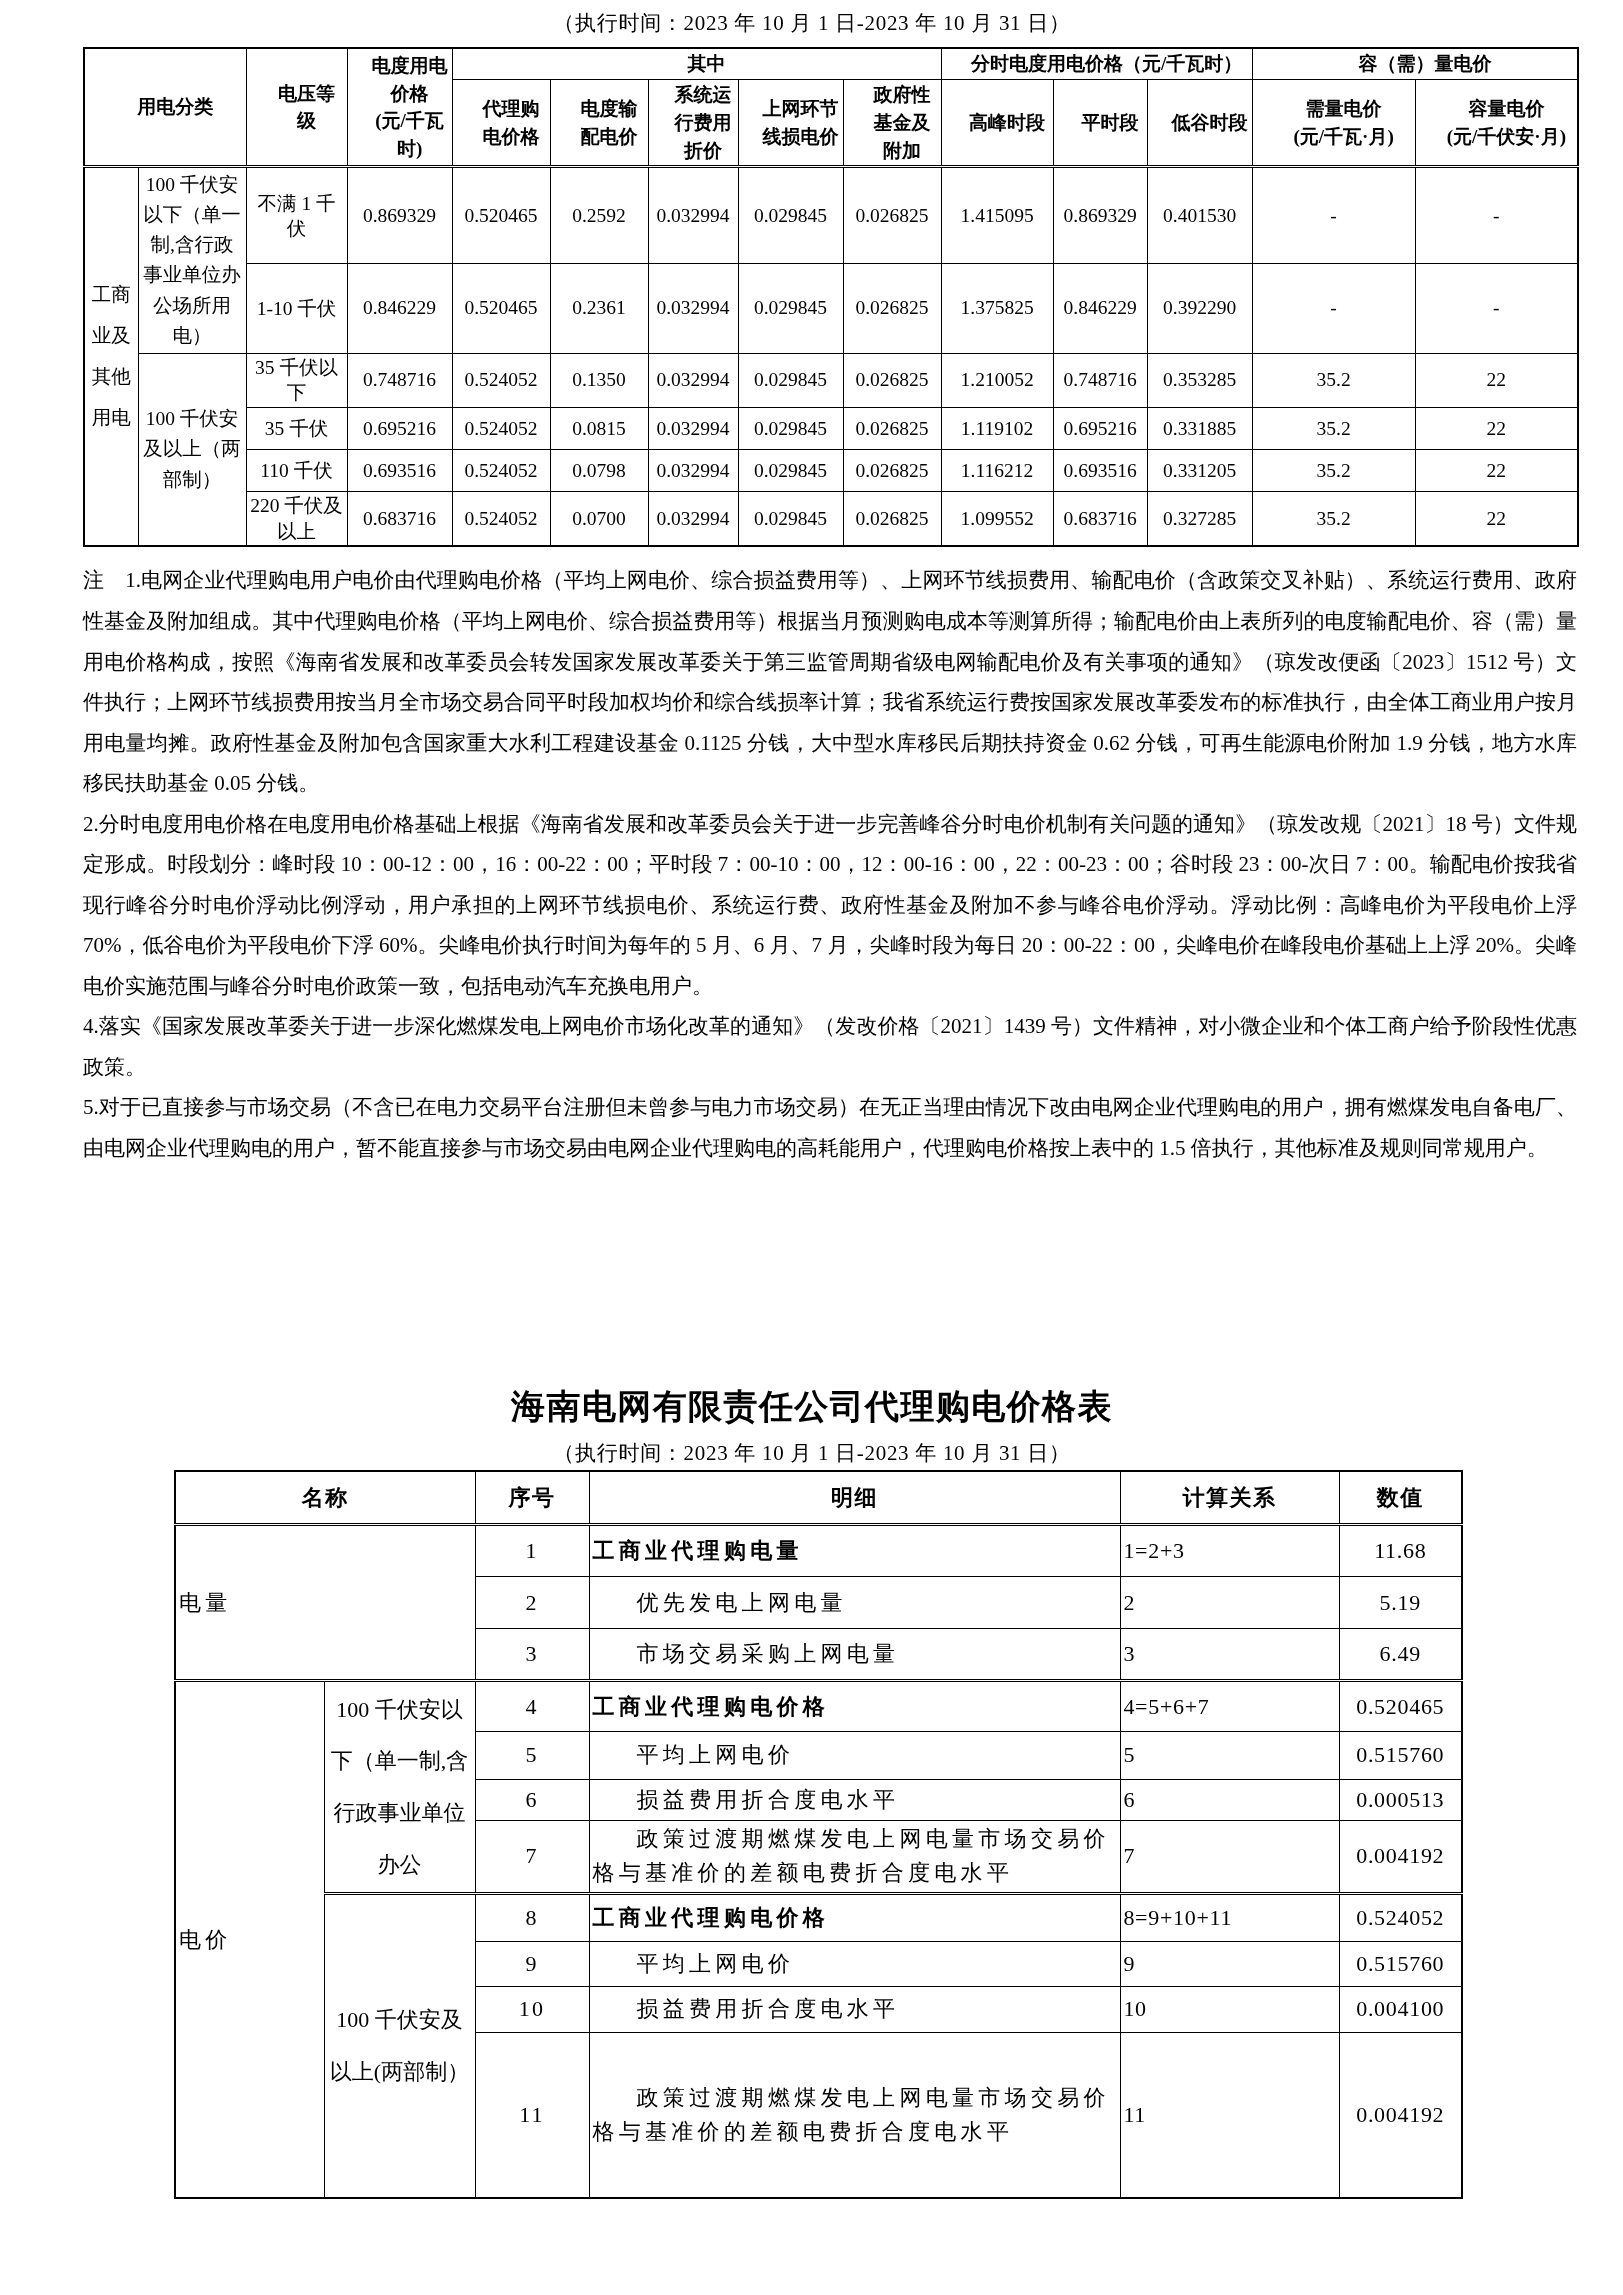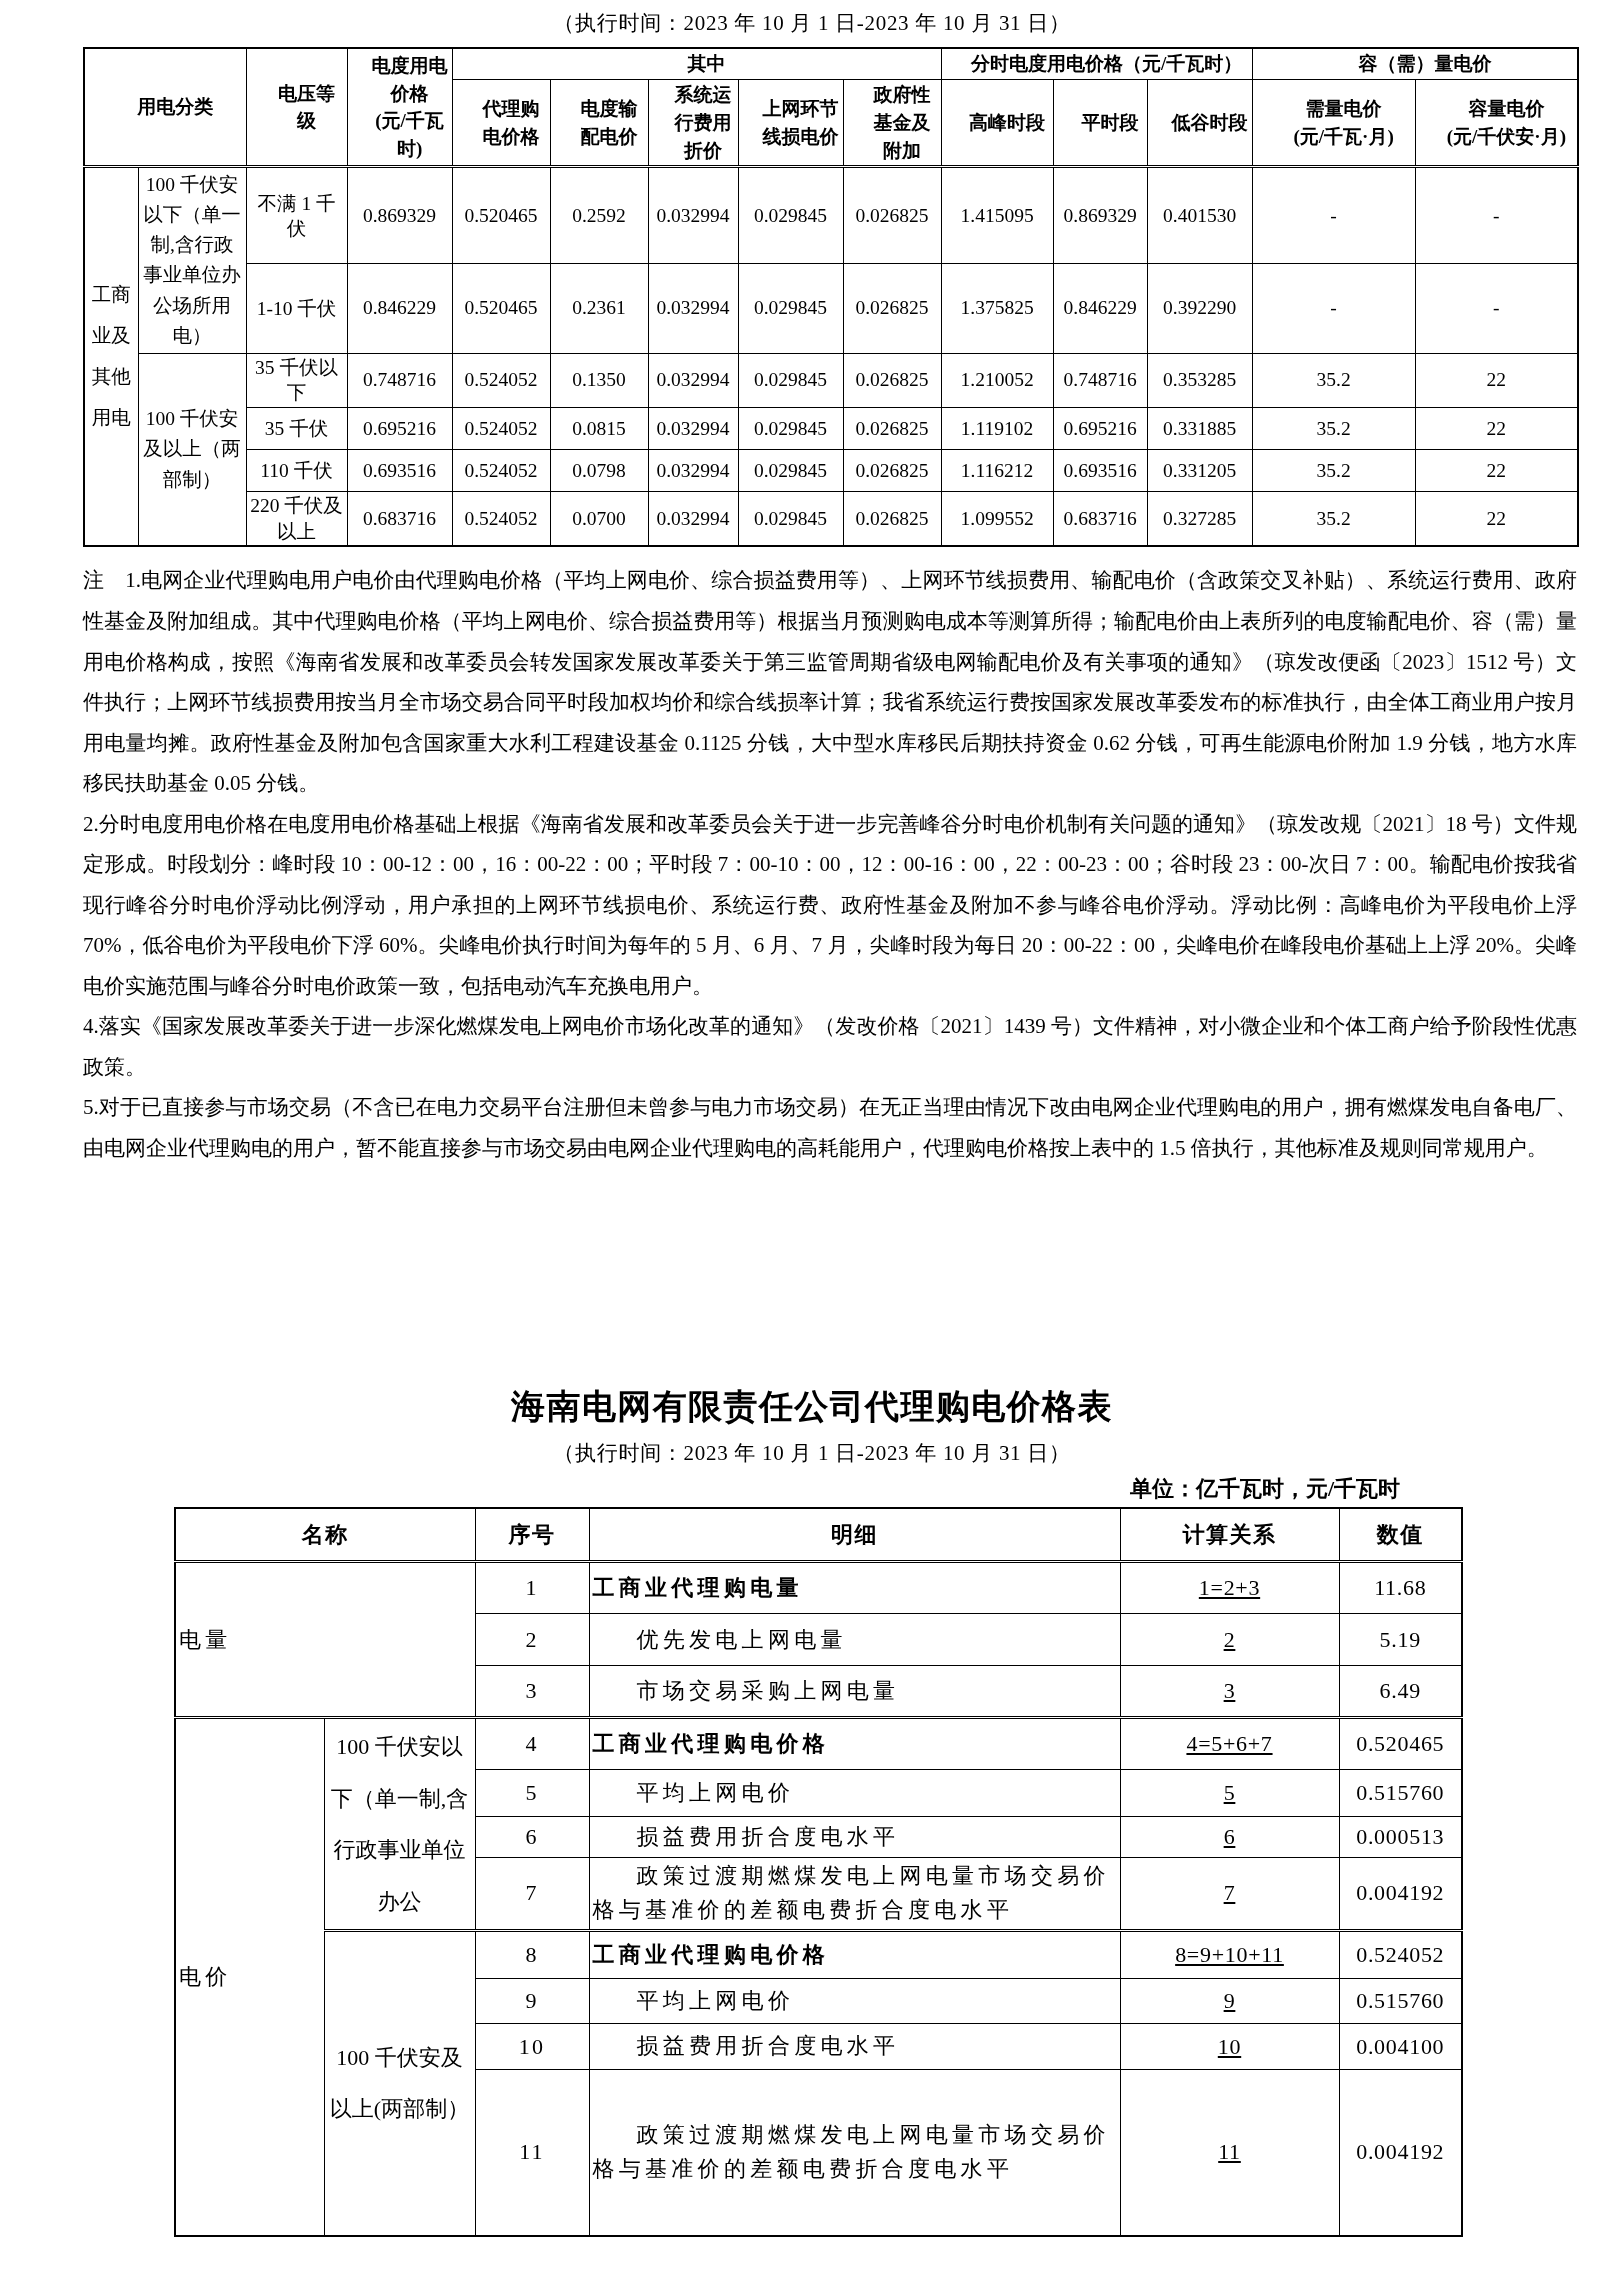--- a/index.html
+++ b/index.html
@@ -51,21 +51,21 @@
   .t2 .sep-b { border-bottom:3.6px double #000; }
   .h72 { height:52px; } .h70 { height:51px; } .h65 { height:47px; }
   .h57 { height:41px; } .h95 { height:69px; } .h67 { height:48px; }
   .h62 { height:45px; } .h63 { height:46px; } .h230 { height:166px; }
   .sec-cell { font-weight:normal; font-size:23px; letter-spacing:4.3px; }
   .grp2-cell { font-size:21px; line-height:2.35; text-align:center; padding:0 8.7px; }
   .no-cell { text-align:center; letter-spacing:2.2px; }
   .detail-main { font-weight:bold; text-align:left; padding-left:10px; letter-spacing:4.3px; }
   .detail-sub { text-align:left; padding:0 16px 0 10px; text-indent:2em;
     letter-spacing:4.3px; line-height:1.55; }
-  .calc-cell { text-align:center; letter-spacing:0.7px;text-decoration:underline; }
+  .calc-cell { letter-spacing:0.7px; }
   .val-cell { text-align:center; letter-spacing:0.7px; }
   .hline { display:block; }
 </style>
 </head>
 <body>
 
 <div class="page">
 
   <div class="subtitle">（执行时间：2023 年 10 月 1 日-2023 年 10 月 31 日）</div>
 
@@ -213,21 +213,20 @@
 
   <div class="notes">
     <p>注　1.电网企业代理购电用户电价由代理购电价格（平均上网电价、综合损益费用等）、上网环节线损费用、输配电价（含政策交叉补贴）、系统运行费用、政府性基金及附加组成。其中代理购电价格（平均上网电价、综合损益费用等）根据当月预测购电成本等测算所得；输配电价由上表所列的电度输配电价、容（需）量用电价格构成，按照《海南省发展和改革委员会转发国家发展改革委关于第三监管周期省级电网输配电价及有关事项的通知》（琼发改便函〔2023〕1512 号）文件执行；上网环节线损费用按当月全市场交易合同平时段加权均价和综合线损率计算；我省系统运行费按国家发展改革委发布的标准执行，由全体工商业用户按月用电量均摊。政府性基金及附加包含国家重大水利工程建设基金 0.1125 分钱，大中型水库移民后期扶持资金 0.62 分钱，可再生能源电价附加 1.9 分钱，地方水库移民扶助基金 0.05 分钱。</p>
     <p>2.分时电度用电价格在电度用电价格基础上根据《海南省发展和改革委员会关于进一步完善峰谷分时电价机制有关问题的通知》（琼发改规〔2021〕18 号）文件规定形成。时段划分：峰时段 10：00-12：00，16：00-22：00；平时段 7：00-10：00，12：00-16：00，22：00-23：00；谷时段 23：00-次日 7：00。输配电价按我省现行峰谷分时电价浮动比例浮动，用户承担的上网环节线损电价、系统运行费、政府性基金及附加不参与峰谷电价浮动。浮动比例：高峰电价为平段电价上浮 70%，低谷电价为平段电价下浮 60%。尖峰电价执行时间为每年的 5 月、6 月、7 月，尖峰时段为每日 20：00-22：00，尖峰电价在峰段电价基础上上浮 20%。尖峰电价实施范围与峰谷分时电价政策一致，包括电动汽车充换电用户。</p>
     <p>4.落实《国家发展改革委关于进一步深化燃煤发电上网电价市场化改革的通知》（发改价格〔2021〕1439 号）文件精神，对小微企业和个体工商户给予阶段性优惠政策。</p>
     <p>5.对于已直接参与市场交易（不含已在电力交易平台注册但未曾参与电力市场交易）在无正当理由情况下改由电网企业代理购电的用户，拥有燃煤发电自备电厂、由电网企业代理购电的用户，暂不能直接参与市场交易由电网企业代理购电的高耗能用户，代理购电价格按上表中的 1.5 倍执行，其他标准及规则同常规用户。</p>
   </div>
 
   <h2 class="title2">海南电网有限责任公司代理购电价格表</h2>
   <div class="subtitle">（执行时间：2023 年 10 月 1 日-2023 年 10 月 31 日）</div>
-  <div class="unitline">单位：亿千瓦时，元/千瓦时</div>
 
   <div class="t2wrap">
     <table class="t2">
       <colgroup>
         <col style="width:149px">
           <col style="width:151px">
           <col style="width:114px">
         <col style="width:531px">
           <col style="width:219px">
           <col style="width:123px">

